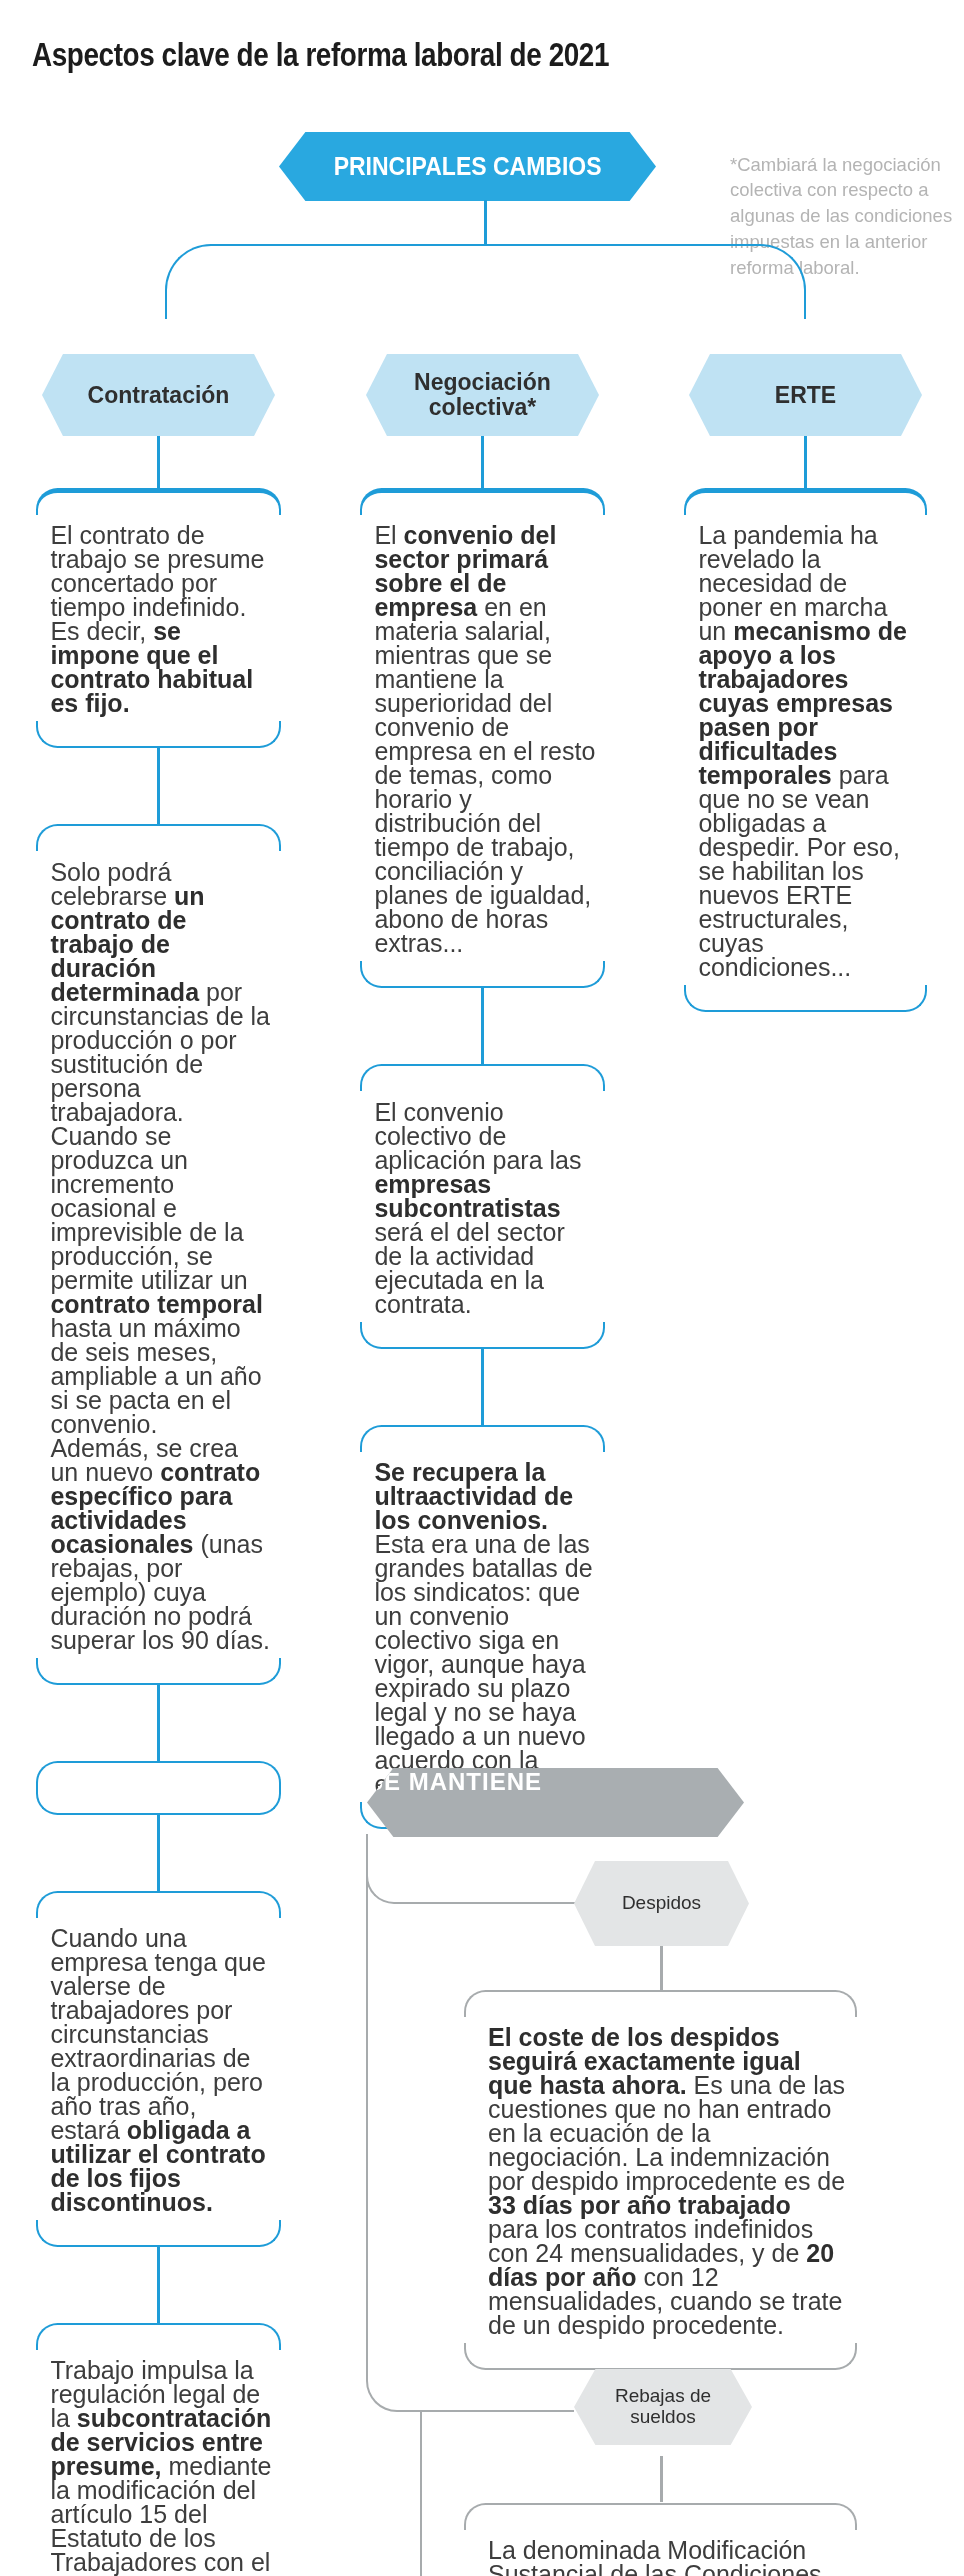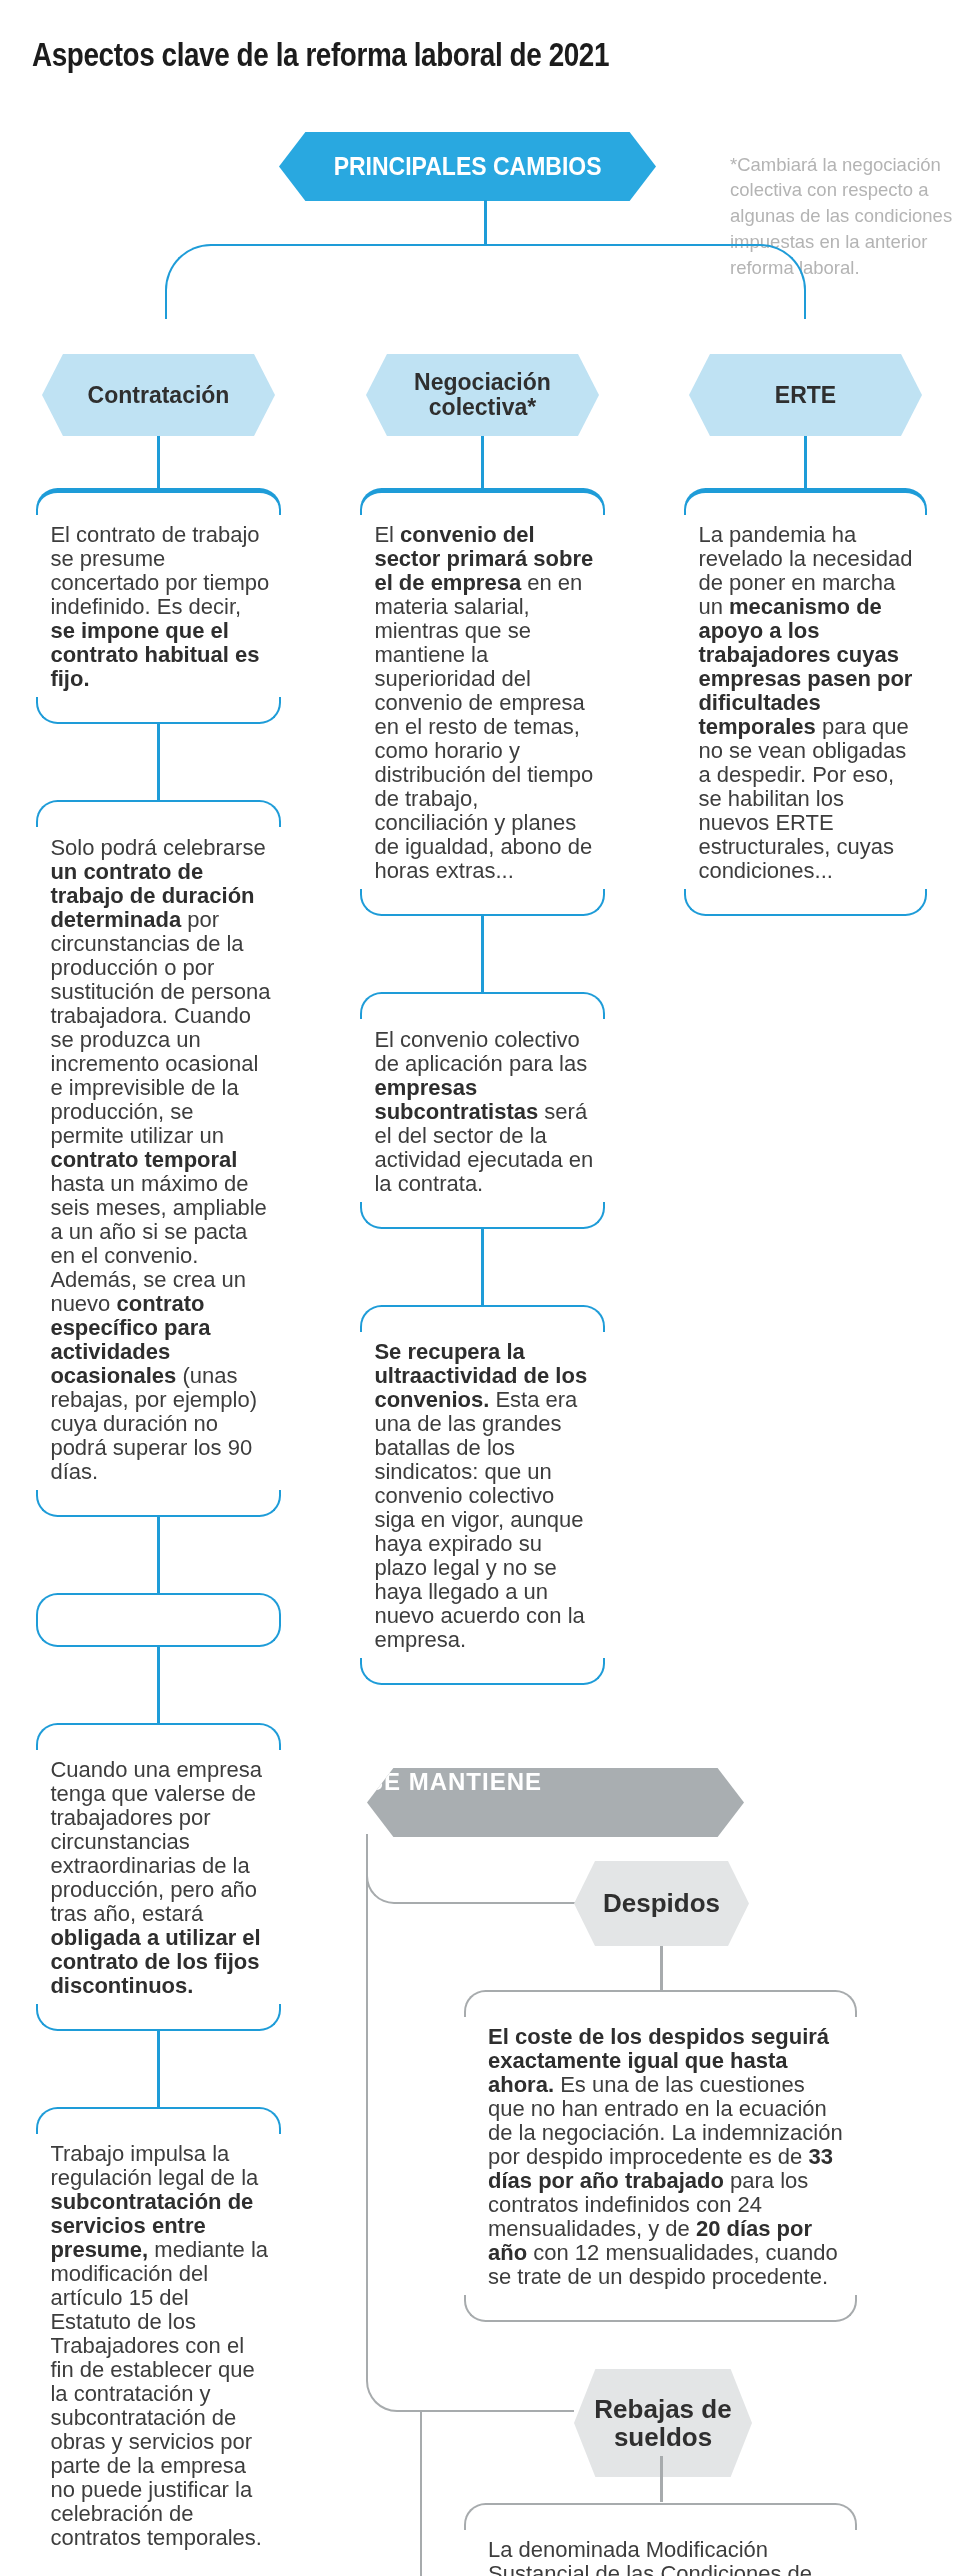--- a/index.html
+++ b/index.html
@@ -34,21 +34,21 @@
   }
   .hex-main span{transform:scaleX(.92);}
   .hex-cat{
     width:233px;height:82px;flex:0 0 auto;
     background:var(--blue-light);color:#2f2f2f;font-size:23px;font-weight:800;line-height:1.08;
     clip-path:polygon(0% 50%,9% 0%,91% 0%,100% 50%,91% 100%,9% 100%);
     padding:0 15.5px;box-sizing:border-box;margin-top:36px;
   }
   .hex-gray{
     position:absolute;background:var(--gray-hex);color:#2f2f2f;
-    font-size:26px;font-weight:700;line-height:1.08;
+    font-size:19px;font-weight:400;line-height:1.08;
     clip-path:polygon(0% 50%,12% 0%,88% 0%,100% 50%,88% 100%,12% 100%);
     padding:0 13.4px;box-sizing:border-box;
   }
   .banner{
     position:absolute;left:367px;top:1768px;width:377px;height:69px;
     background:var(--gray-banner);color:#fff;font-size:24px;font-weight:800;letter-spacing:1px;
     clip-path:polygon(0% 50%,7% 0%,93% 0%,100% 50%,93% 100%,7% 100%);
   }
   .banner span{transform:scaleX(.94);}
 
@@ -84,21 +84,21 @@
     border-top:2.6px solid var(--blue-line);border-left:2.6px solid var(--blue-line);border-right:2.6px solid var(--blue-line);
     border-radius:21.6px 21.6px 0 0;
   }
   .bracket-bottom{
     border-bottom:2.6px solid var(--blue-line);border-left:2.6px solid var(--blue-line);border-right:2.6px solid var(--blue-line);
     border-radius:0 0 21.6px 21.6px;
   }
   .node--first > .bracket-top{border-top-width:5.7px;}
   .node-body{
     padding:8.2px 9.3px 6.2px 14.4px;
-    font-size:22px;line-height:24px;color:var(--ink);
+    font-size:25px;line-height:24px;color:var(--ink);
   }
   .node-body p{margin:0;}
   .node-body p + p{}
   .node-body b{color:var(--ink-strong);}
 
   .node.gray{position:absolute;}
   .node.gray .bracket-top{border-color:var(--gray-line);border-top-width:2.6px;}
   .node.gray .bracket-bottom{border-color:var(--gray-line);}
   .node.gray .node-body{padding:8.2px 11.3px 6.2px 24px;}
 
@@ -221,21 +221,21 @@
       <span>Despidos</span>
     </div>
     <div class="vline gray" style="left: 660px; top: 1946px; height: 44px;"></div>
     <div class="node gray" style="left: 464px; top: 1990px; width: 393px;">
       <div class="bracket bracket-top"></div>
       <div class="node-body">
         <p><b>El coste de los despidos seguirá exactamente igual que hasta ahora.</b> Es una de las cuestiones que no han entrado en la ecuación de la negociación. La indemnización por despido improcedente es de <b>33 días por año trabajado</b> para los contratos indefinidos con 24 mensualidades, y de <b>20 días por año</b> con 12 mensualidades, cuando se trate de un despido procedente.</p>
       </div>
       <div class="bracket bracket-bottom"></div>
     </div>
-    <div class="hex hex-gray" style="left: 574px; top: 2369px; width: 178px; height: 108px;">
+    <div class="hex hex-gray" style="left: 574px; top: 2369px; width: 178px; height: 76px;">
       <span>Rebajas de sueldos</span>
     </div>
     <div class="vline gray" style="left: 660px; top: 2456px; height: 46px;"></div>
     <div class="node gray" style="left: 464px; top: 2503px; width: 393px;">
       <div class="bracket bracket-top"></div>
       <div class="node-body">
         <p>La denominada Modificación Sustancial de las Condiciones de Trabajo (MSCT) era una línea roja para la CEOE y también sigue en vigor. Esta cláusula hace referencia a  como un recorte de sueldos, de manera unilateral en el caso de que la situación de la compañía atraviese una etapa de crisis con reducción de ingresos o pérdidas.</p>
       </div>
     </div>
   </div>

